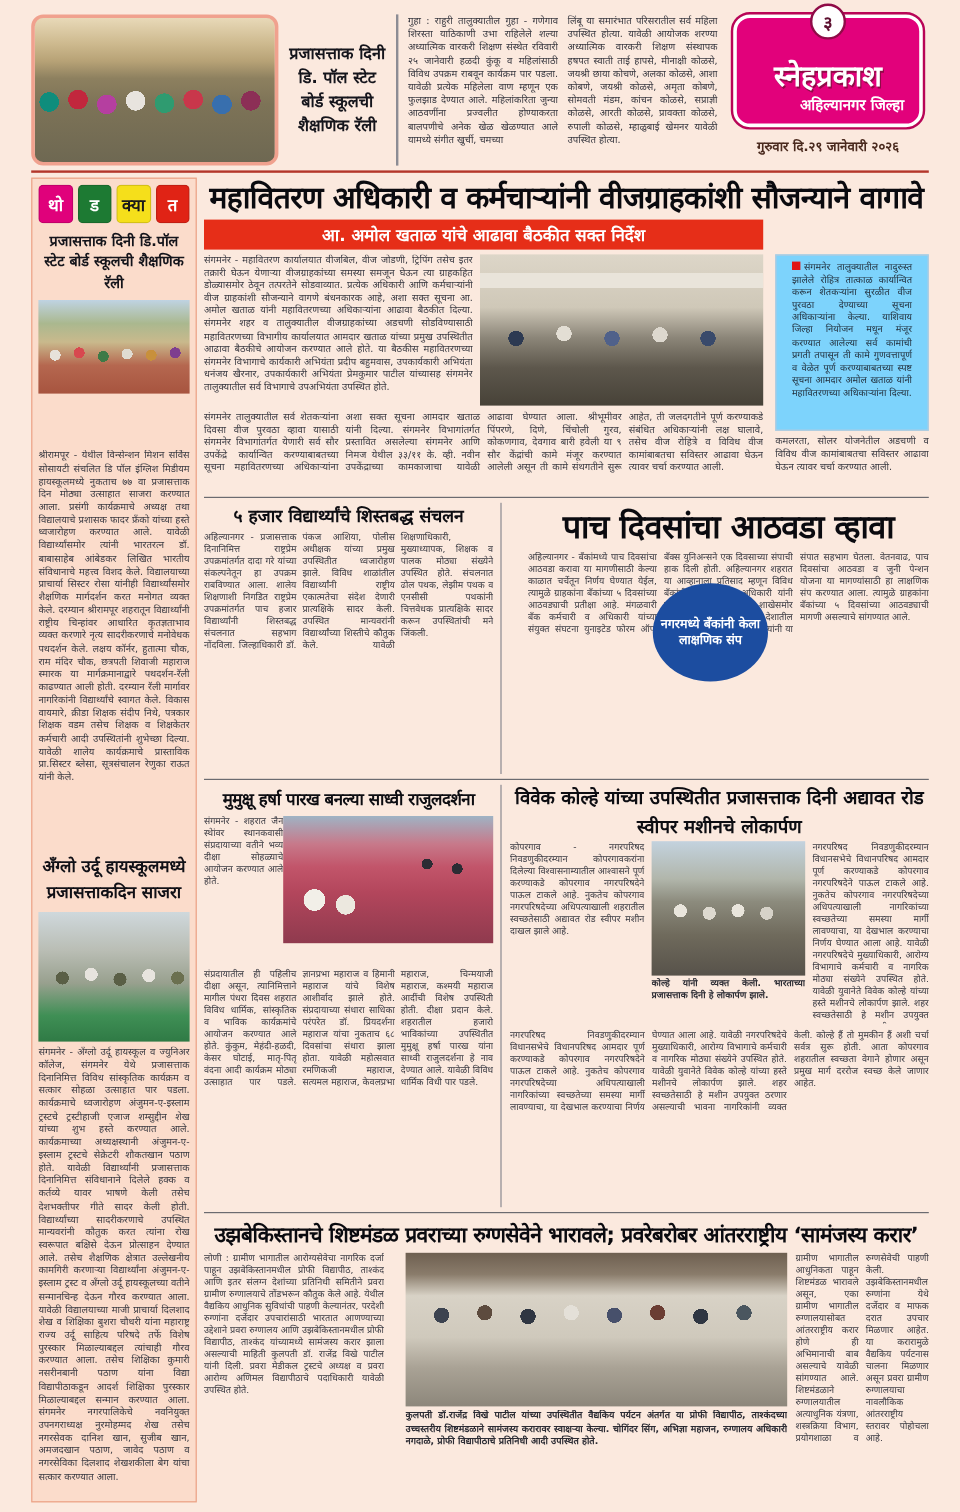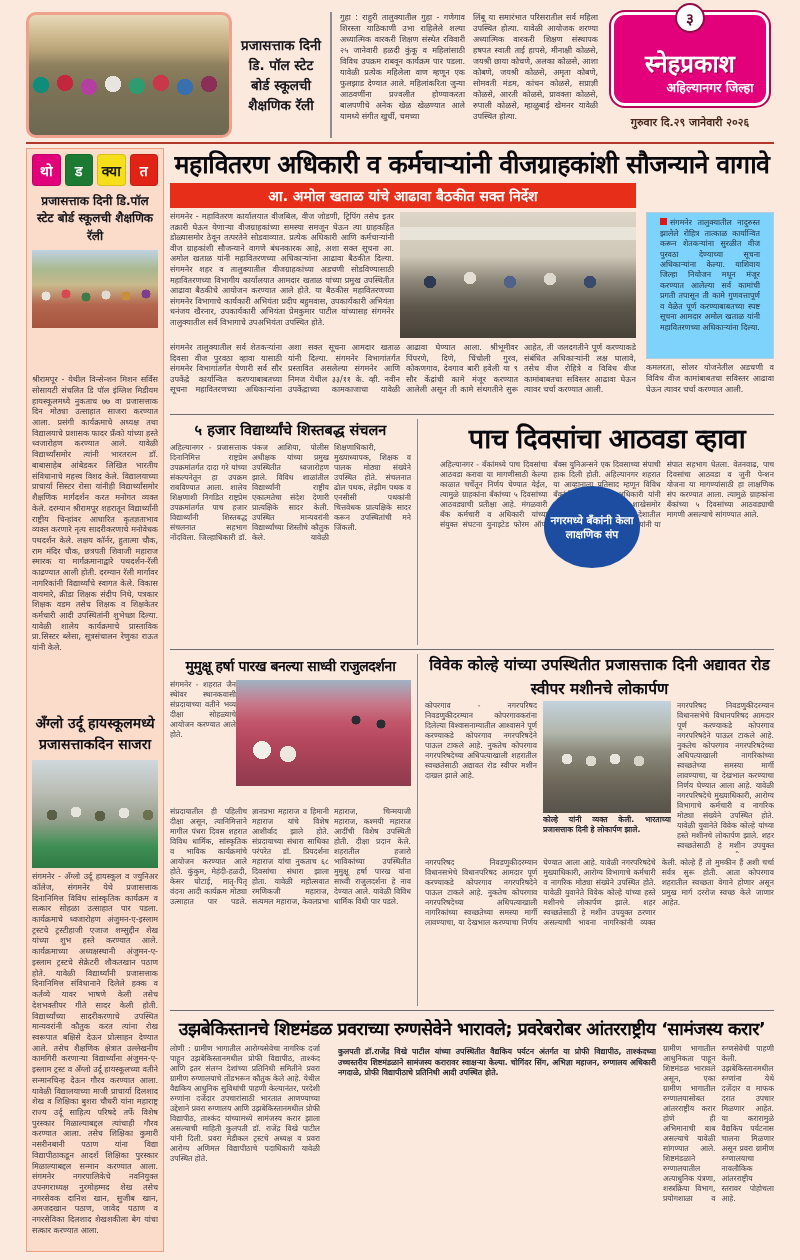--- a/index.html
+++ b/index.html
@@ -122,21 +122,21 @@
     radial-gradient(circle 6px at 72px 58px,#e9e5dc 90%,transparent 91%),
     radial-gradient(circle 6px at 96px 60px,#d6d2c8 90%,transparent 91%);}
   .s3rcap{font-size:7.6px;font-weight:bold;line-height:1.3;color:#2c2c34;margin-top:2px;text-align:justify;overflow:hidden;flex:1;}
   .s3rcol2{flex:1;font-size:7.6px;line-height:1.32;text-align:justify;color:#3a3a42;overflow:hidden;}
   .s3rcols{flex:1;margin-top:5px;column-count:3;column-gap:6px;font-size:7.6px;line-height:1.32;text-align:justify;color:#3a3a42;overflow:hidden;}
   
   .sec4{flex:1;display:flex;flex-direction:column;min-height:0;}
   .sec4 h2{margin:1px 0 4px;font-size:17.5px;text-align:center;color:#0a0a0f;white-space:nowrap;letter-spacing:-0.4px;}
   .s4row{flex:1;display:flex;gap:7px;min-height:0;}
   .s4col1{width:150px;flex:none;font-size:7.6px;line-height:1.32;text-align:justify;color:#3a3a42;overflow:hidden;}
-  .s4mid{width:318px;flex:none;display:flex;flex-direction:row;padding-left:11px;}
+  .s4mid{width:318px;flex:none;display:flex;flex-direction:column;padding-left:11px;}
   .s4photo{height:128px;flex:none;background:
     linear-gradient(180deg,#6e5f50 0%,#8a7c6b 14%,#d8d2c6 28%,#cfc9bc 55%,#a9a295 75%,#8d877b 100%);
     position:relative;overflow:hidden;}
   .s4photo:after{content:"";position:absolute;inset:0;background:
     radial-gradient(circle 7px at 30px 52px,#3c4350 90%,transparent 91%),
     radial-gradient(circle 7px at 66px 50px,#5d4b3e 90%,transparent 91%),
     radial-gradient(circle 7px at 102px 53px,#2f3642 90%,transparent 91%),
     radial-gradient(circle 7px at 138px 50px,#e4e0d8 90%,transparent 91%),
     radial-gradient(circle 7px at 174px 52px,#47506b 90%,transparent 91%),
     radial-gradient(circle 7px at 210px 50px,#6b3d33 90%,transparent 91%),

